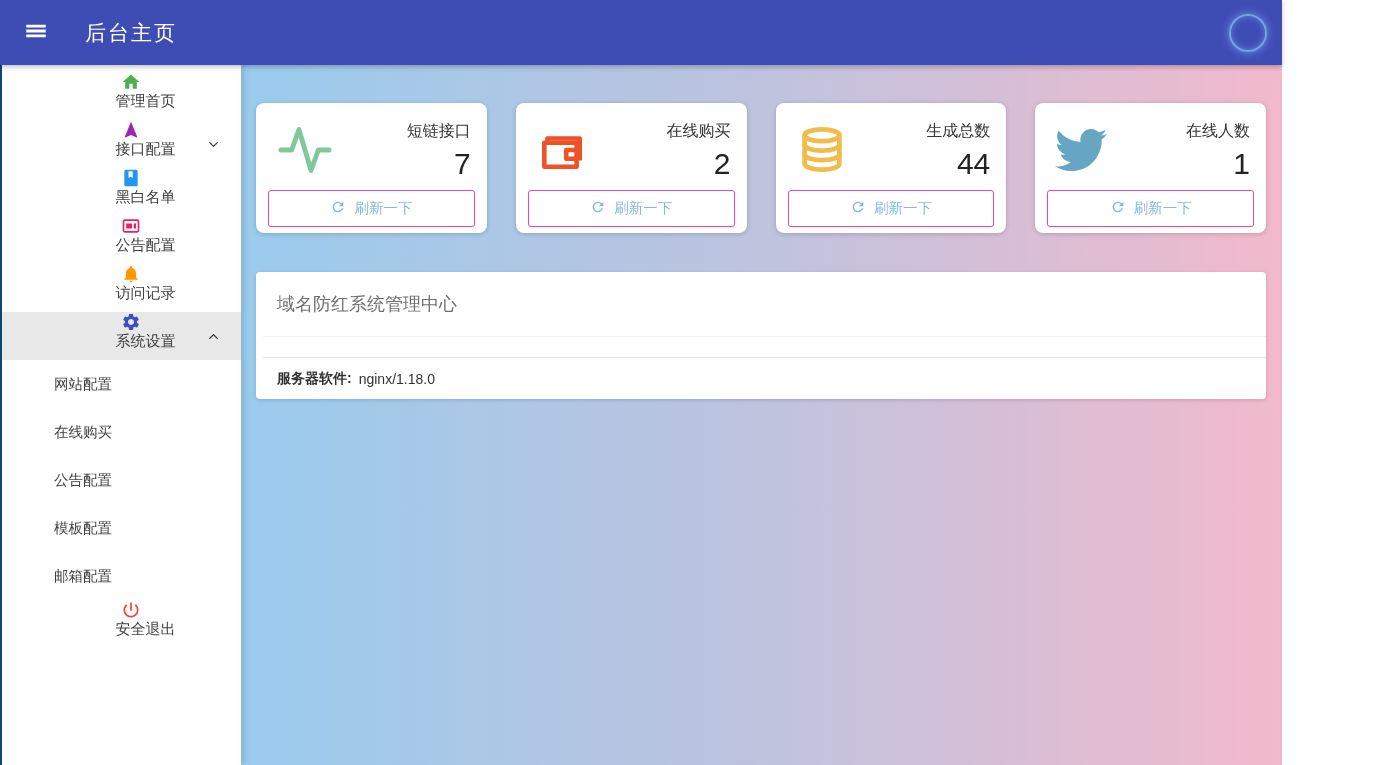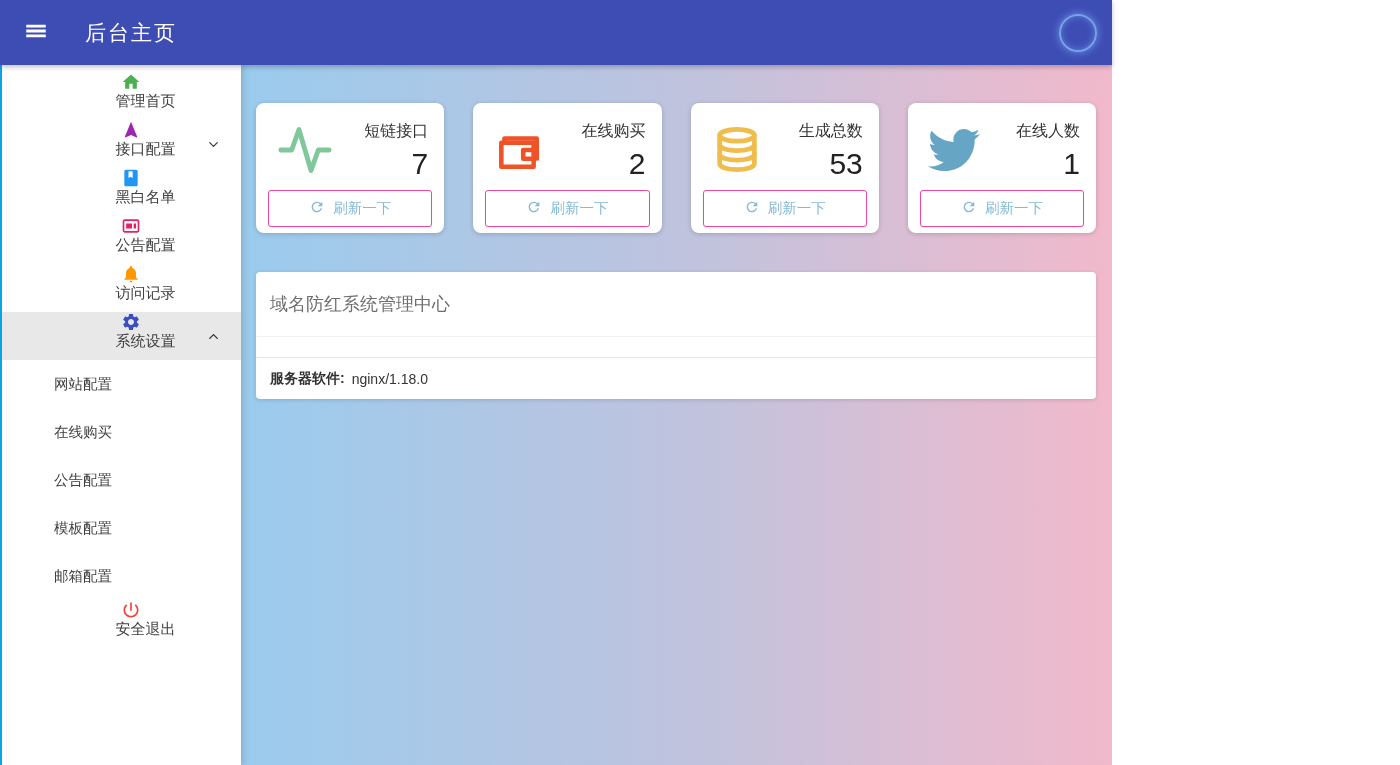--- a/index.html
+++ b/index.html
@@ -1,18 +1,18 @@
 <!DOCTYPE html>
 <html><head>
 <meta charset="utf-8">
 <style>
   * { margin:0; padding:0; box-sizing:border-box; }
   html,body { width:1400px; height:765px; overflow:hidden;
     font-family:"Liberation Sans","DejaVu Sans",sans-serif; }
-  .page { position:relative; width:1112px; height:765px; background:#0ea5e9; }
+  .page { position:relative; width:1282px; height:765px; background:#0c4a6e; }
 
   
   .topbar { position:absolute; top:0; left:0; right:0; height:65px;
     background:#3e4db4; display:flex; align-items:center; z-index:30;
     box-shadow:0 2px 5px rgba(0,0,0,.25); }
   .menu-btn { background:none; border:none; margin-left:21px; width:30px; height:30px;
     cursor:pointer; display:flex; align-items:center; justify-content:center; }
   .menu-btn svg { width:26px; height:26px; }
   .app-title { color:#fff; font-size:21px; font-weight:400; letter-spacing:2px;
     margin-left:34px; }
@@ -51,21 +51,21 @@
   .card-value { font-size:30px; color:#222; margin-top:5px; line-height:1.1; }
   .refresh-btn { margin-top:9px; width:100%; height:37px; background:#fff;
     border:1px solid #ec4899; border-radius:3px; cursor:pointer;
     display:flex; align-items:center; justify-content:center; gap:8px;
     color:#85bad6; font-size:14.5px; box-shadow:0 1px 2px rgba(0,0,0,.05);
     font-family:inherit; }
   .refresh-btn svg { width:16px; height:16px; }
 
   
   .panel { margin-top:39px; background:#fff; border-radius:4px;
-    box-shadow:0 1px 4px rgba(0,0,0,.15); overflow:hidden; }
+    box-shadow:0 1px 4px rgba(0,0,0,.15); overflow:hidden;padding-left:7px; }
   .panel-header { height:64px; line-height:64px; padding:0 14px;
     font-size:18px; color:#6e6e6e; }
   .panel-strip { height:22px; border-top:1px solid #f2f2f2;
     border-bottom:1px solid #e4e4e4; }
   .panel-body { height:41px; display:flex; align-items:center; padding:0 14px;
     font-size:14px; color:#333; }
   .srv-label { font-weight:bold; margin-right:7px; }
 </style>
 </head>
 <body>
@@ -223,21 +223,21 @@
           <span class="card-icon">
             <svg viewBox="0 0 24 24" fill="none" stroke="#f0bd4d" stroke-width="2.2" stroke-linecap="round" style="width:52px;height:52px">
                 <ellipse cx="12" cy="5.2" rx="8" ry="2.7"></ellipse>
                 <path d="M4 5.2v4.4c0 1.5 3.6 2.7 8 2.7s8-1.2 8-2.7V5.2"></path>
                 <path d="M4 9.6V14c0 1.5 3.6 2.7 8 2.7s8-1.2 8-2.7V9.6"></path>
                 <path d="M4 14v4.4c0 1.5 3.6 2.7 8 2.7s8-1.2 8-2.7V14"></path>
               </svg>
           </span>
           <div class="card-meta">
             <div class="card-title">生成总数</div>
-            <div class="card-value">53</div>
+            <div class="card-value">44</div>
           </div>
         </div>
         <button class="refresh-btn">
           <span>
             <svg viewBox="0 0 24 24" fill="#85bad6" style="width:16px;height:16px">
                 <path d="M17.65 6.35A7.958 7.958 0 0 0 12 4c-4.42 0-7.99 3.58-8 8s3.57 8 8 8c3.73 0 6.84-2.55 7.73-6h-2.08A5.99 5.99 0 0 1 12 18c-3.31 0-6-2.69-6-6s2.69-6 6-6c1.66 0 3.14.69 4.22 1.78L13 11h7V4l-2.35 2.35z"></path>
               </svg>
           </span>
           <span>刷新一下</span>
         </button>

